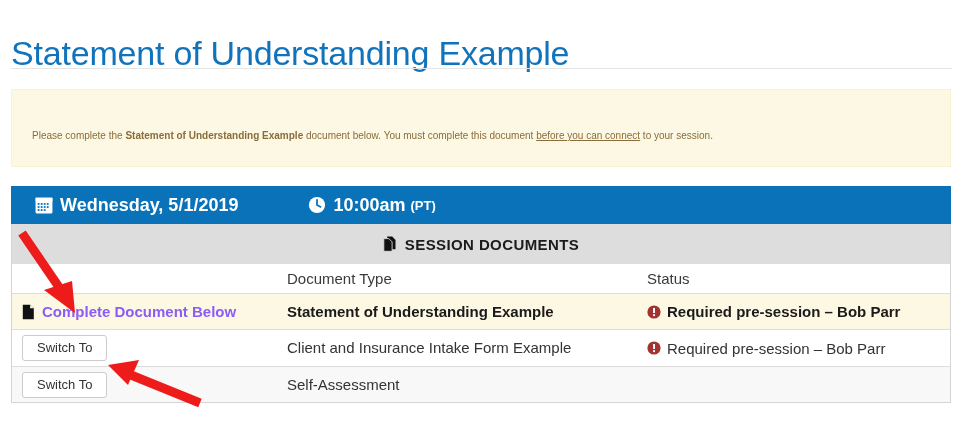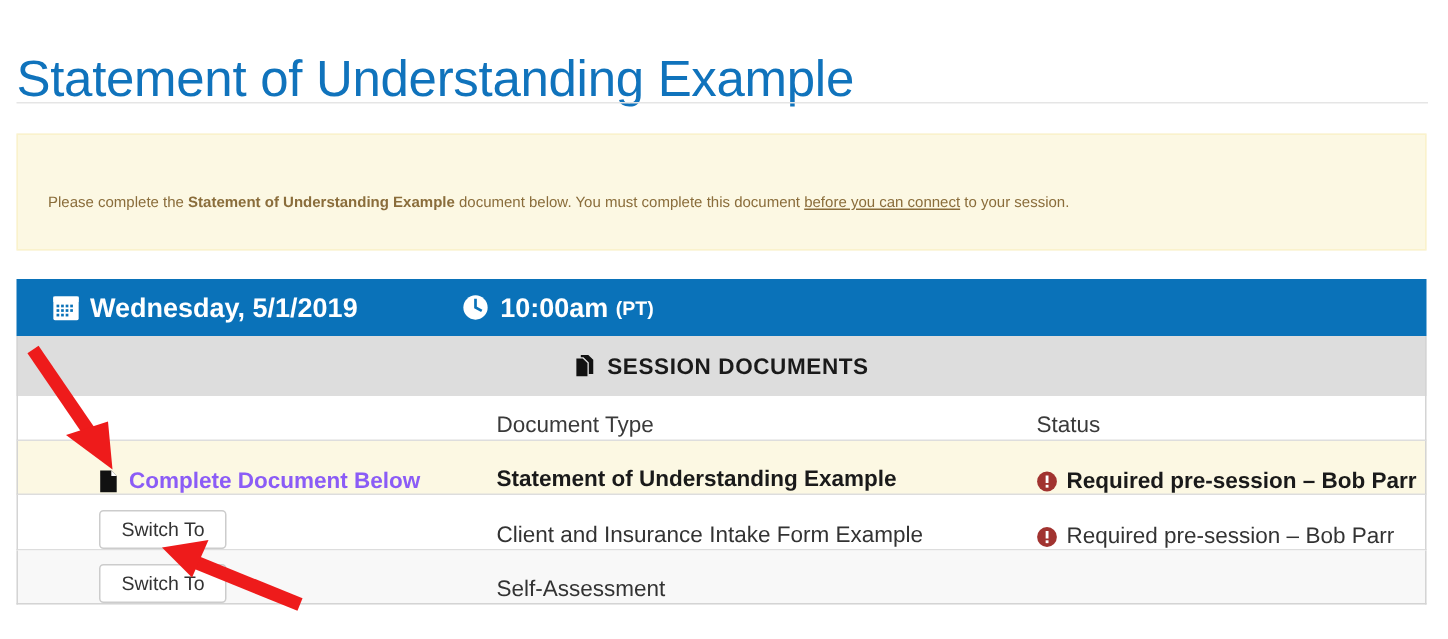--- a/index.html
+++ b/index.html
@@ -131,26 +131,25 @@
     color: #1a1a1a;
   }
   .docs-header-icon {
     display: inline-flex;
     margin-right: 7px;
     vertical-align: middle;
   }
 
   .doc-row {
     display: flex;
-    align-items: flex-end;
+    align-items: center;
     border-left: 1px solid #d4d4d4;
     border-right: 1px solid #d4d4d4;
     border-bottom: 1px solid #dddddd;
     box-sizing: border-box;
-    padding-left: 44px;
   }
   .row-head {
     height: 30px;
     background: #ffffff;
   }
   .row-1 { height: 36px; background: #fcf8e3; }
   .row-2 { height: 37px; background: #ffffff; }
   .row-3 { height: 36px; background: #f8f8f8; border-bottom: 1px solid #d4d4d4; }
 
   .col-action { width: 275px; flex: 0 0 275px; padding-left: 10px; box-sizing: border-box; }

